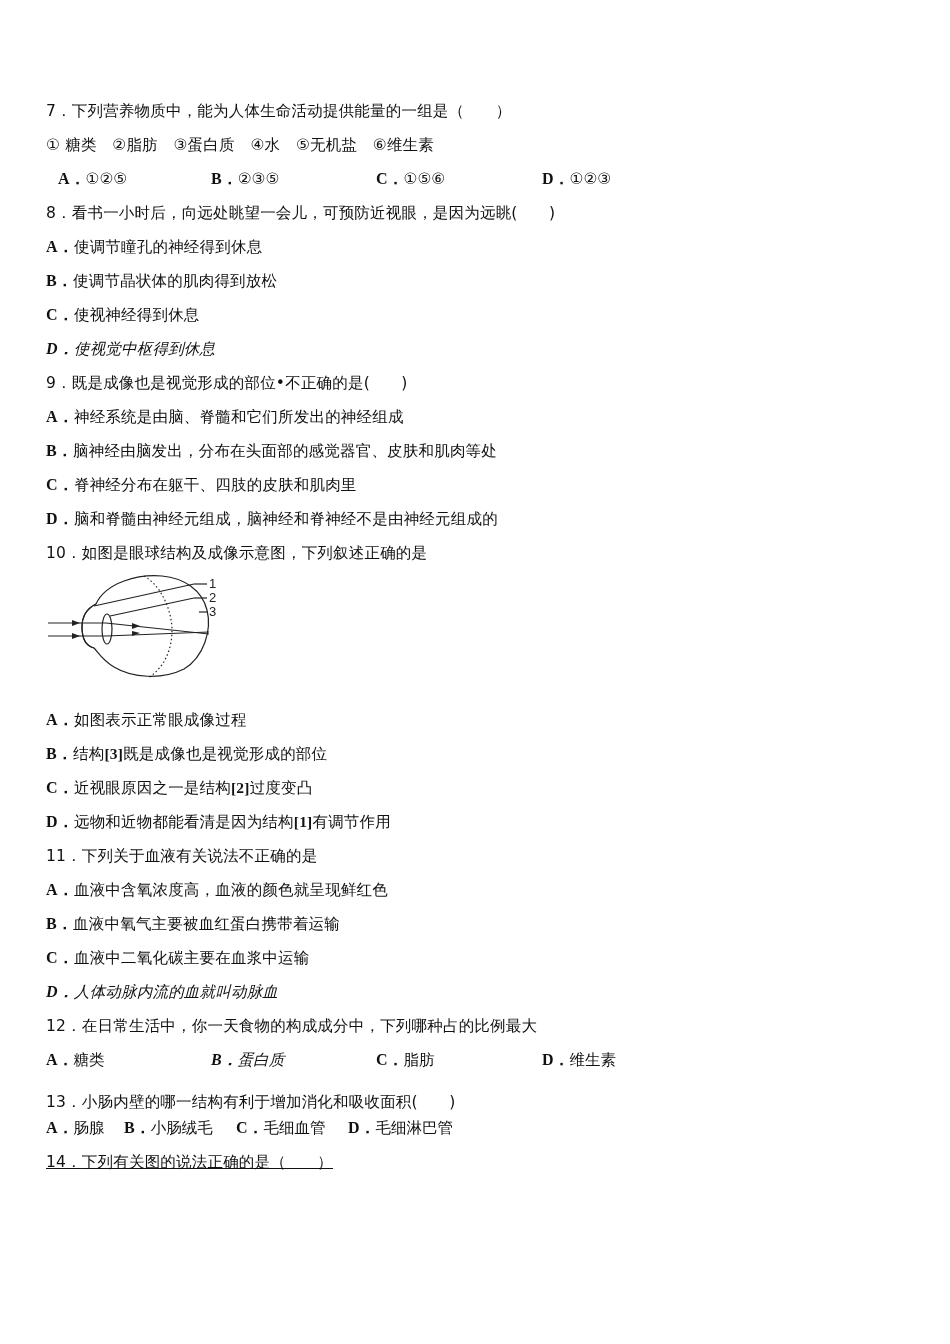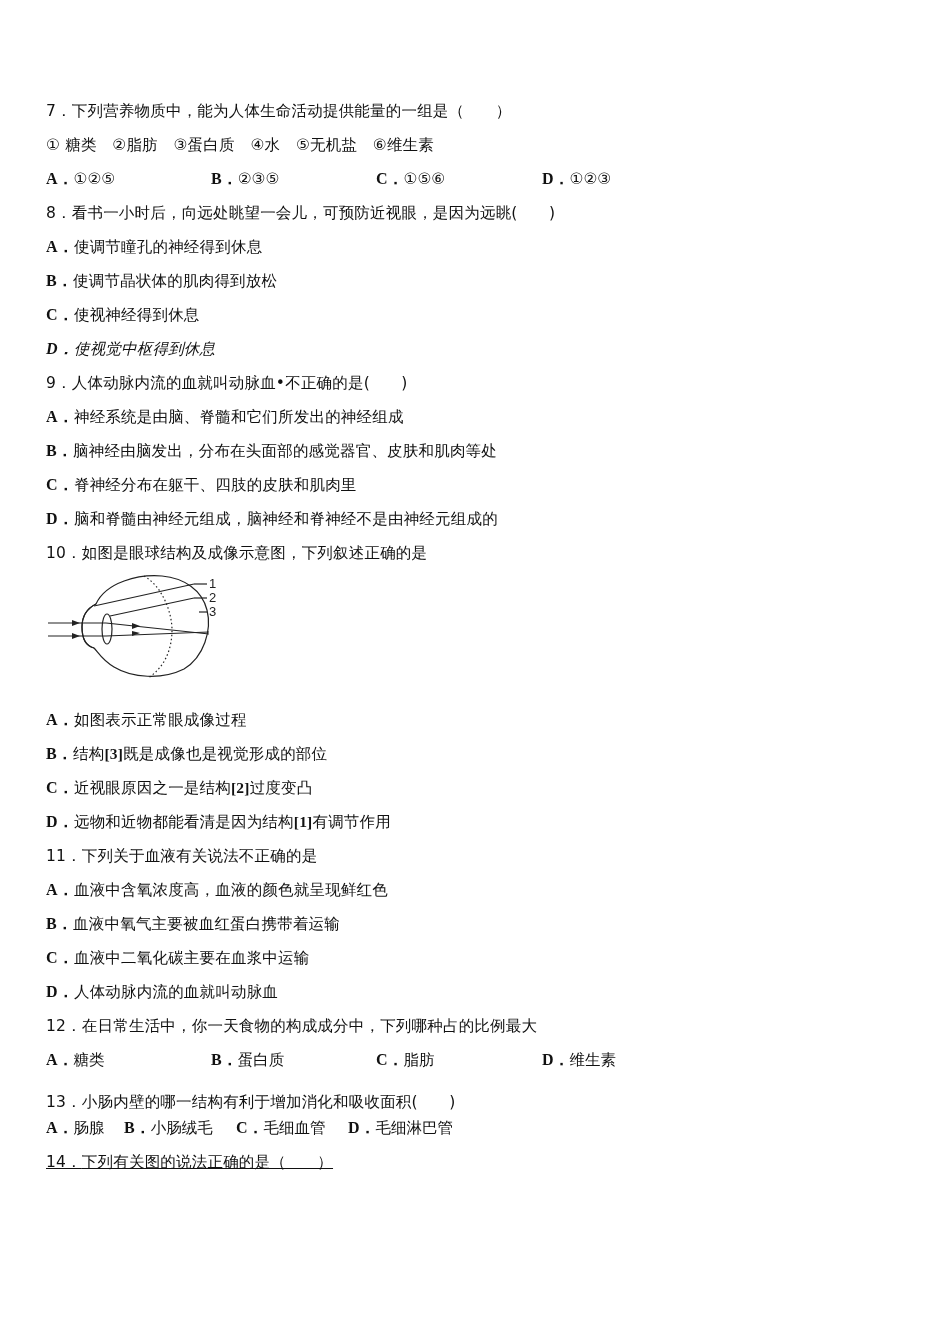--- a/index.html
+++ b/index.html
@@ -67,21 +67,21 @@
 
 <div class="page">
 
   <div class="line" style="top:101px;">
     <span class="qnum">7．</span><span>下列营养物质中，能为人体生命活动提供能量的一组是（　　）</span>
   </div>
   <div class="line" style="top:135px;">
     <span>① 糖类　②脂肪　③蛋白质　④水　⑤无机盐　⑥维生素</span>
   </div>
   <div class="opt-row" style="top:169px; width:900px;">
-    <span class="opt-cell" style="left:0px;text-align:right;"><span class="opt-letter">A．</span><span>①②⑤</span></span>
+    <span class="opt-cell" style="left:12px;text-align:right;"><span class="opt-letter">A．</span><span>①②⑤</span></span>
     <span class="opt-cell" style="left:165px;"><span class="opt-letter">B．</span><span>②③⑤</span></span>
     <span class="opt-cell" style="left:330px;"><span class="opt-letter">C．</span><span>①⑤⑥</span></span>
     <span class="opt-cell" style="left:496px;"><span class="opt-letter">D．</span><span>①②③</span></span>
   </div>
 
   <div class="line" style="top:203px;">
     <span class="qnum">8．</span><span>看书一小时后，向远处眺望一会儿，可预防近视眼，是因为远眺(　　)</span>
   </div>
   <div class="line" style="top:237px;">
     <span class="opt-letter">A．</span><span>使调节瞳孔的神经得到休息</span>
@@ -90,21 +90,21 @@
     <span class="opt-letter">B．</span><span>使调节晶状体的肌肉得到放松</span>
   </div>
   <div class="line" style="top:305px;">
     <span class="opt-letter">C．</span><span>使视神经得到休息</span>
   </div>
   <div class="line" style="top:339px;font-style:italic;">
     <span class="opt-letter">D．</span><span>使视觉中枢得到休息</span>
   </div>
 
   <div class="line" style="top:373px;">
-    <span class="qnum">9．</span><span>人体动脉内流的血就叫动脉血•不正确的是(　　)</span>
+    <span class="qnum">9．</span><span>既是成像也是视觉形成的部位•不正确的是(　　)</span>
   </div>
   <div class="line" style="top:407px;">
     <span class="opt-letter">A．</span><span>神经系统是由脑、脊髓和它们所发出的神经组成</span>
   </div>
   <div class="line" style="top:441px;">
     <span class="opt-letter">B．</span><span>脑神经由脑发出，分布在头面部的感觉器官、皮肤和肌肉等处</span>
   </div>
   <div class="line" style="top:475px;">
     <span class="opt-letter">C．</span><span>脊神经分布在躯干、四肢的皮肤和肌肉里</span>
   </div>
@@ -171,30 +171,30 @@
   </div>
   <div class="line" style="top:880px;">
     <span class="opt-letter">A．</span><span>血液中含氧浓度高，血液的颜色就呈现鲜红色</span>
   </div>
   <div class="line" style="top:914px;">
     <span class="opt-letter">B．</span><span>血液中氧气主要被血红蛋白携带着运输</span>
   </div>
   <div class="line" style="top:948px;">
     <span class="opt-letter">C．</span><span>血液中二氧化碳主要在血浆中运输</span>
   </div>
-  <div class="line" style="top:982px;">
+  <div class="line" style="top:982px;font-style:italic;">
     <span class="opt-letter">D．</span><span>人体动脉内流的血就叫动脉血</span>
   </div>
 
   <div class="line" style="top:1016px;">
     <span class="qnum">12．</span><span>在日常生活中，你一天食物的构成成分中，下列哪种占的比例最大</span>
   </div>
   <div class="opt-row" style="top:1050px; width:900px;">
     <span class="opt-cell" style="left:0px;"><span class="opt-letter">A．</span><span>糖类</span></span>
-    <span class="opt-cell" style="left:165px;"><span class="opt-letter">B．</span><span>蛋白质</span></span>
+    <span class="opt-cell" style="left:165px;font-style:italic;"><span class="opt-letter">B．</span><span>蛋白质</span></span>
     <span class="opt-cell" style="left:330px;"><span class="opt-letter">C．</span><span>脂肪</span></span>
     <span class="opt-cell" style="left:496px;"><span class="opt-letter">D．</span><span>维生素</span></span>
   </div>
 
   <div class="line" style="top:1092px;">
     <span class="qnum">13．</span><span>小肠内壁的哪一结构有利于增加消化和吸收面积(　　)</span>
   </div>
   <div class="opt-row" style="top:1118px; width:900px;">
     <span class="opt-cell" style="left:0px;"><span class="opt-letter">A．</span><span>肠腺</span></span>
     <span class="opt-cell" style="left:78px;"><span class="opt-letter">B．</span><span>小肠绒毛</span></span>

